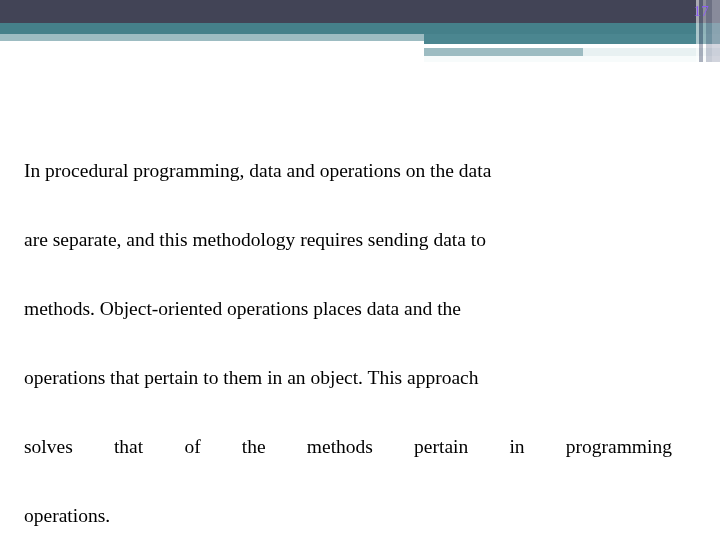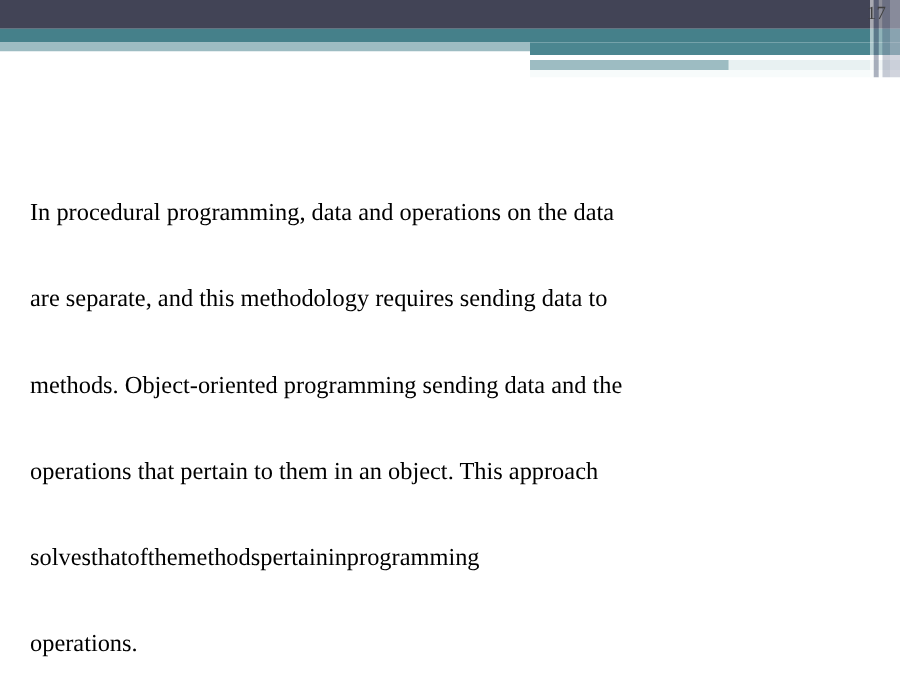--- a/index.html
+++ b/index.html
@@ -117,21 +117,21 @@
   .vs-5 { left: 712px; width: 8px; background: rgba(183,187,201,0.60); }
 
   
   .page-number {
     position: absolute;
     right: 11px;
     top: 2px;
     font-family: "Liberation Serif", "DejaVu Serif", serif;
     font-size: 15px;
     line-height: 18px;
-    color: #404040;
+    color: #8b5cf6;
     z-index: 20;
     letter-spacing: 0.3px;
     margin-left: 10px;
   }
 
   
   .body-text {
     position: absolute;
     left: 24px;
     top: 144px;
@@ -141,20 +141,21 @@
     font-family: "Liberation Serif", "DejaVu Serif", serif;
     font-size: 19.5px;
     color: #000000;
     height: 57px;
     line-height: 30px;
     white-space: nowrap;
     margin-top: 12px;
   }
   .body-line.justify {
     display: flex;
+    justify-content: space-between;
     white-space: normal;
     width: 648px;
   }
   .body-line.justify > span {
     white-space: nowrap;
   }
 </style>
 </head>
 <body>
 
@@ -175,21 +176,21 @@
     <div class="vstripe vs-3"></div>
     <div class="vstripe vs-4"></div>
     <div class="vstripe vs-5"></div>
   </div>
 
   <div class="page-number">17</div>
 
   <div class="body-text">
     <div class="body-line">In procedural programming, data and operations on the data</div>
     <div class="body-line">are separate, and this methodology requires sending data to</div>
-    <div class="body-line">methods. Object-oriented programming sending data and the</div>
+    <div class="body-line">methods. Object-oriented operations places data and the</div>
     <div class="body-line">operations that pertain to them in an object. This approach</div>
     <div class="body-line justify">
       <span>solves</span>
       <span>that</span>
       <span>of</span>
       <span>the</span>
       <span>methods</span>
       <span>pertain</span>
       <span>in</span>
       <span>programming</span>

